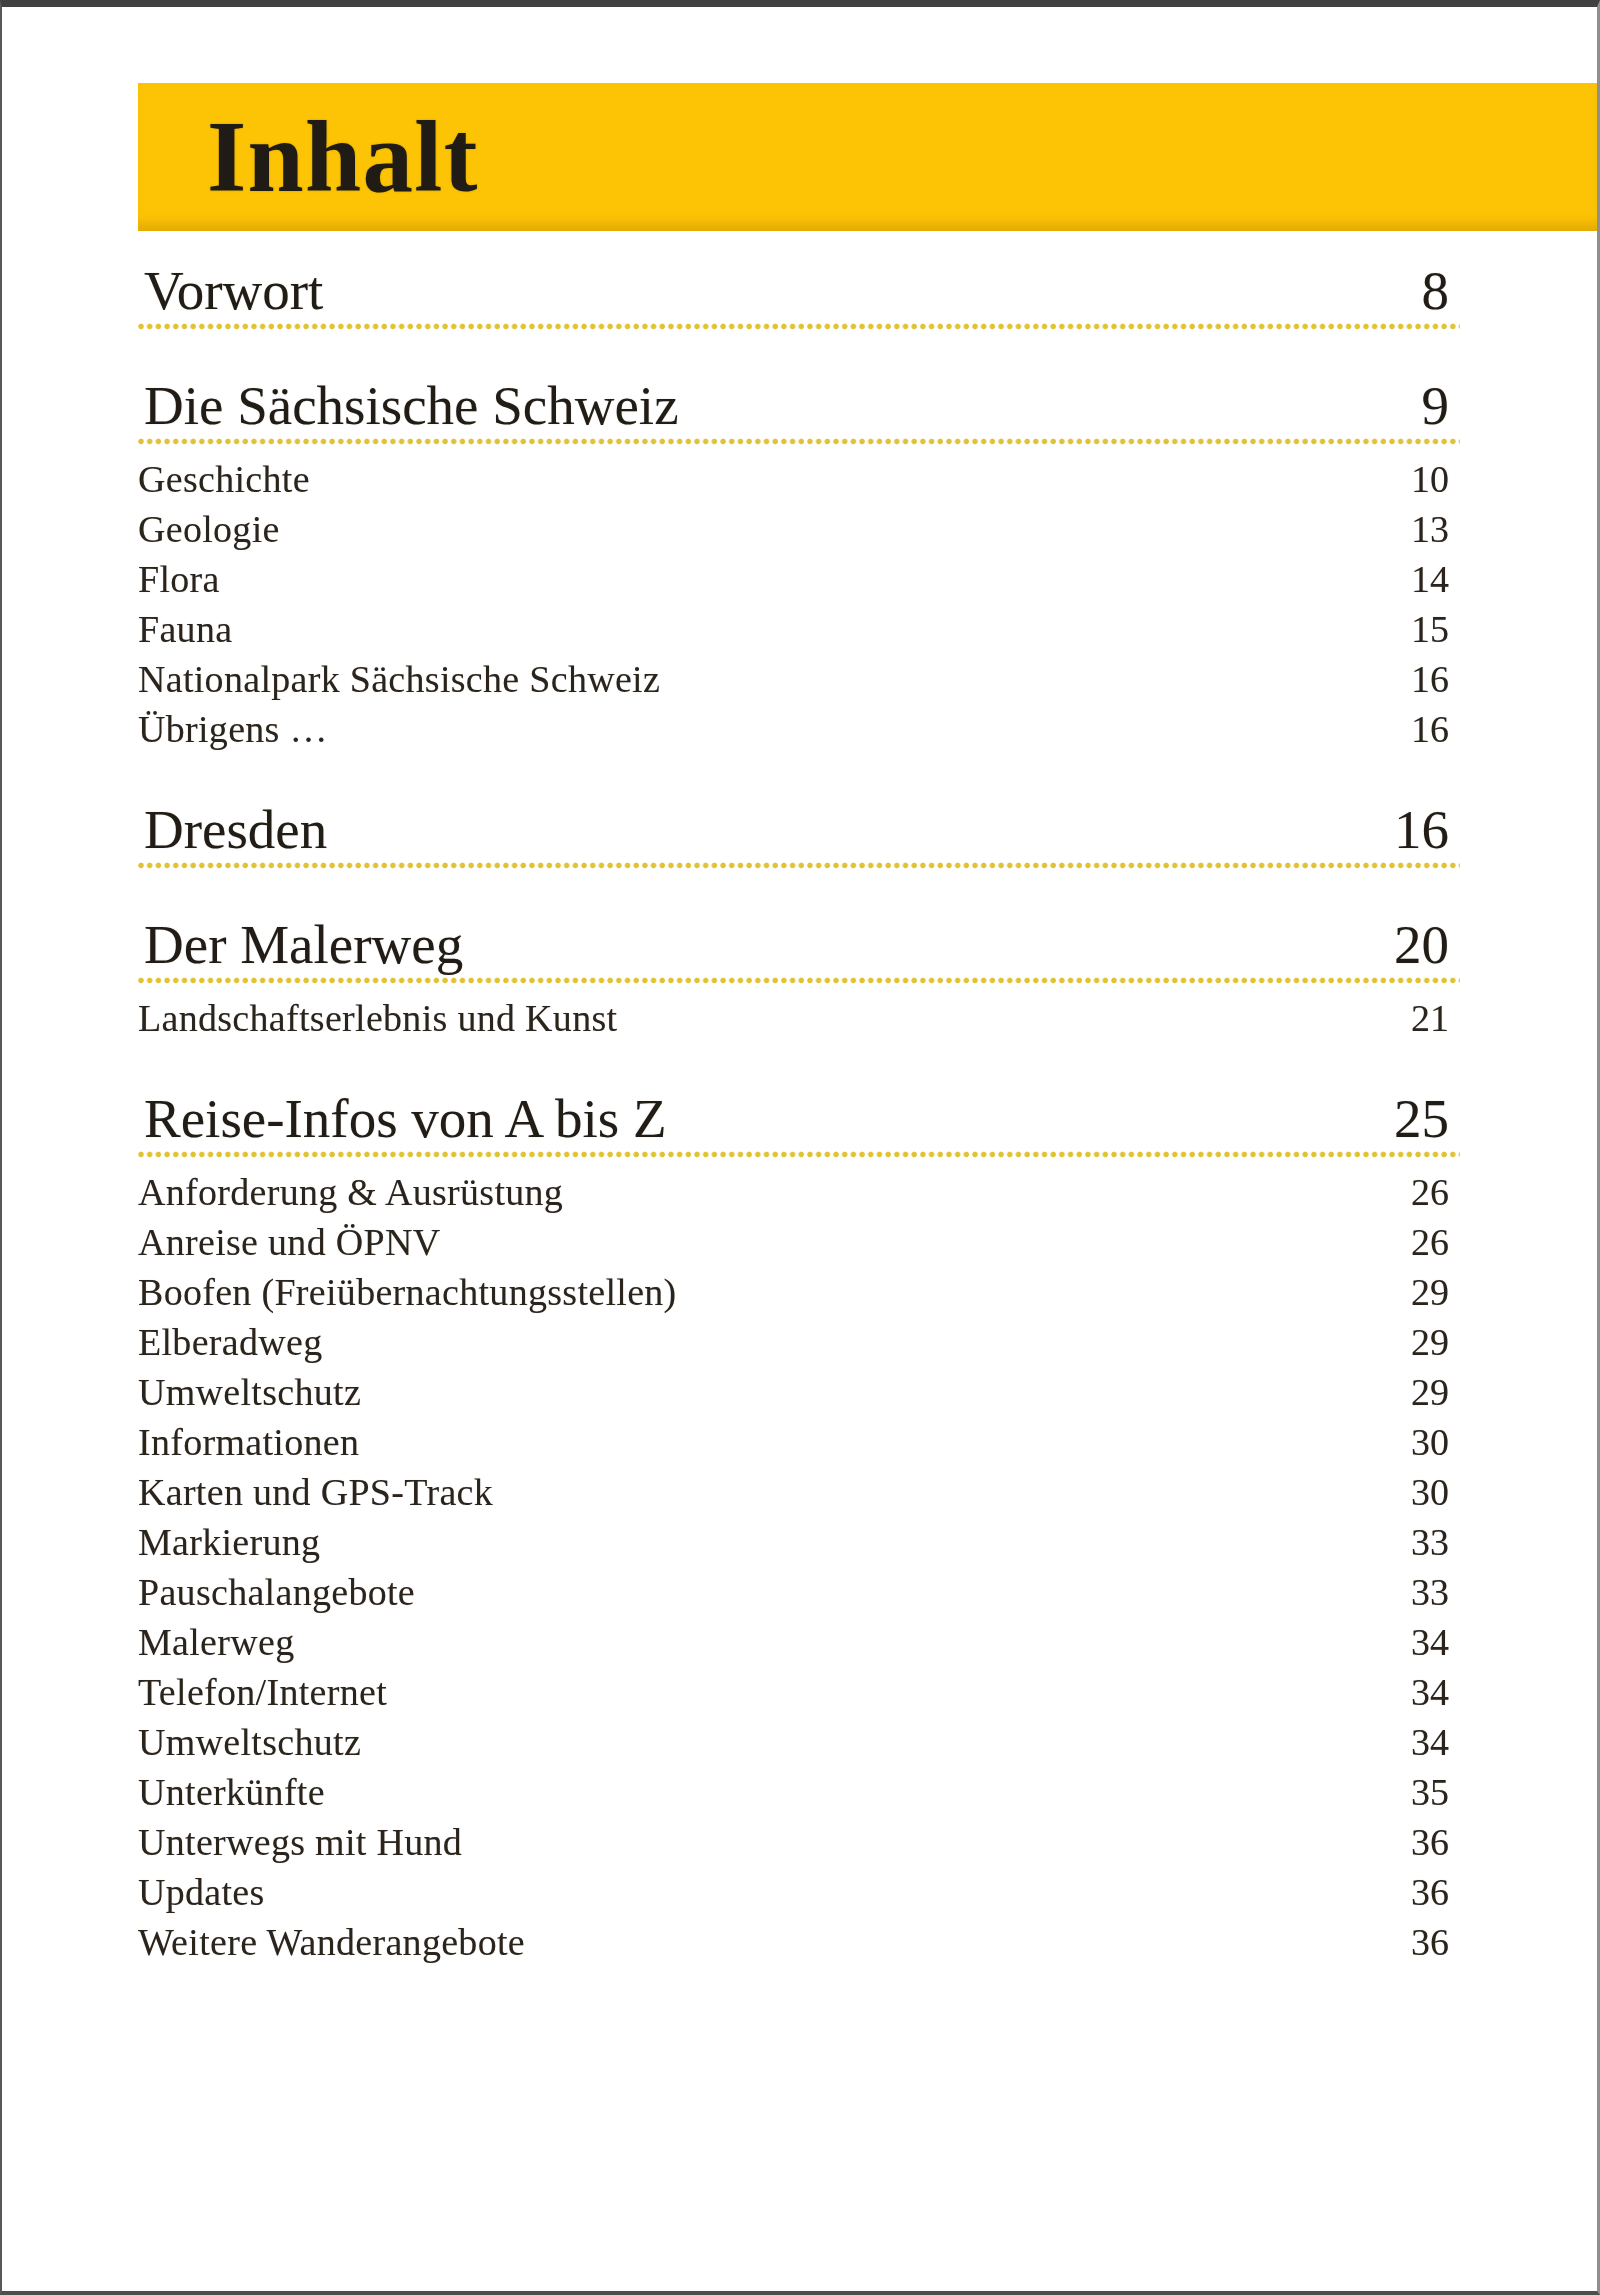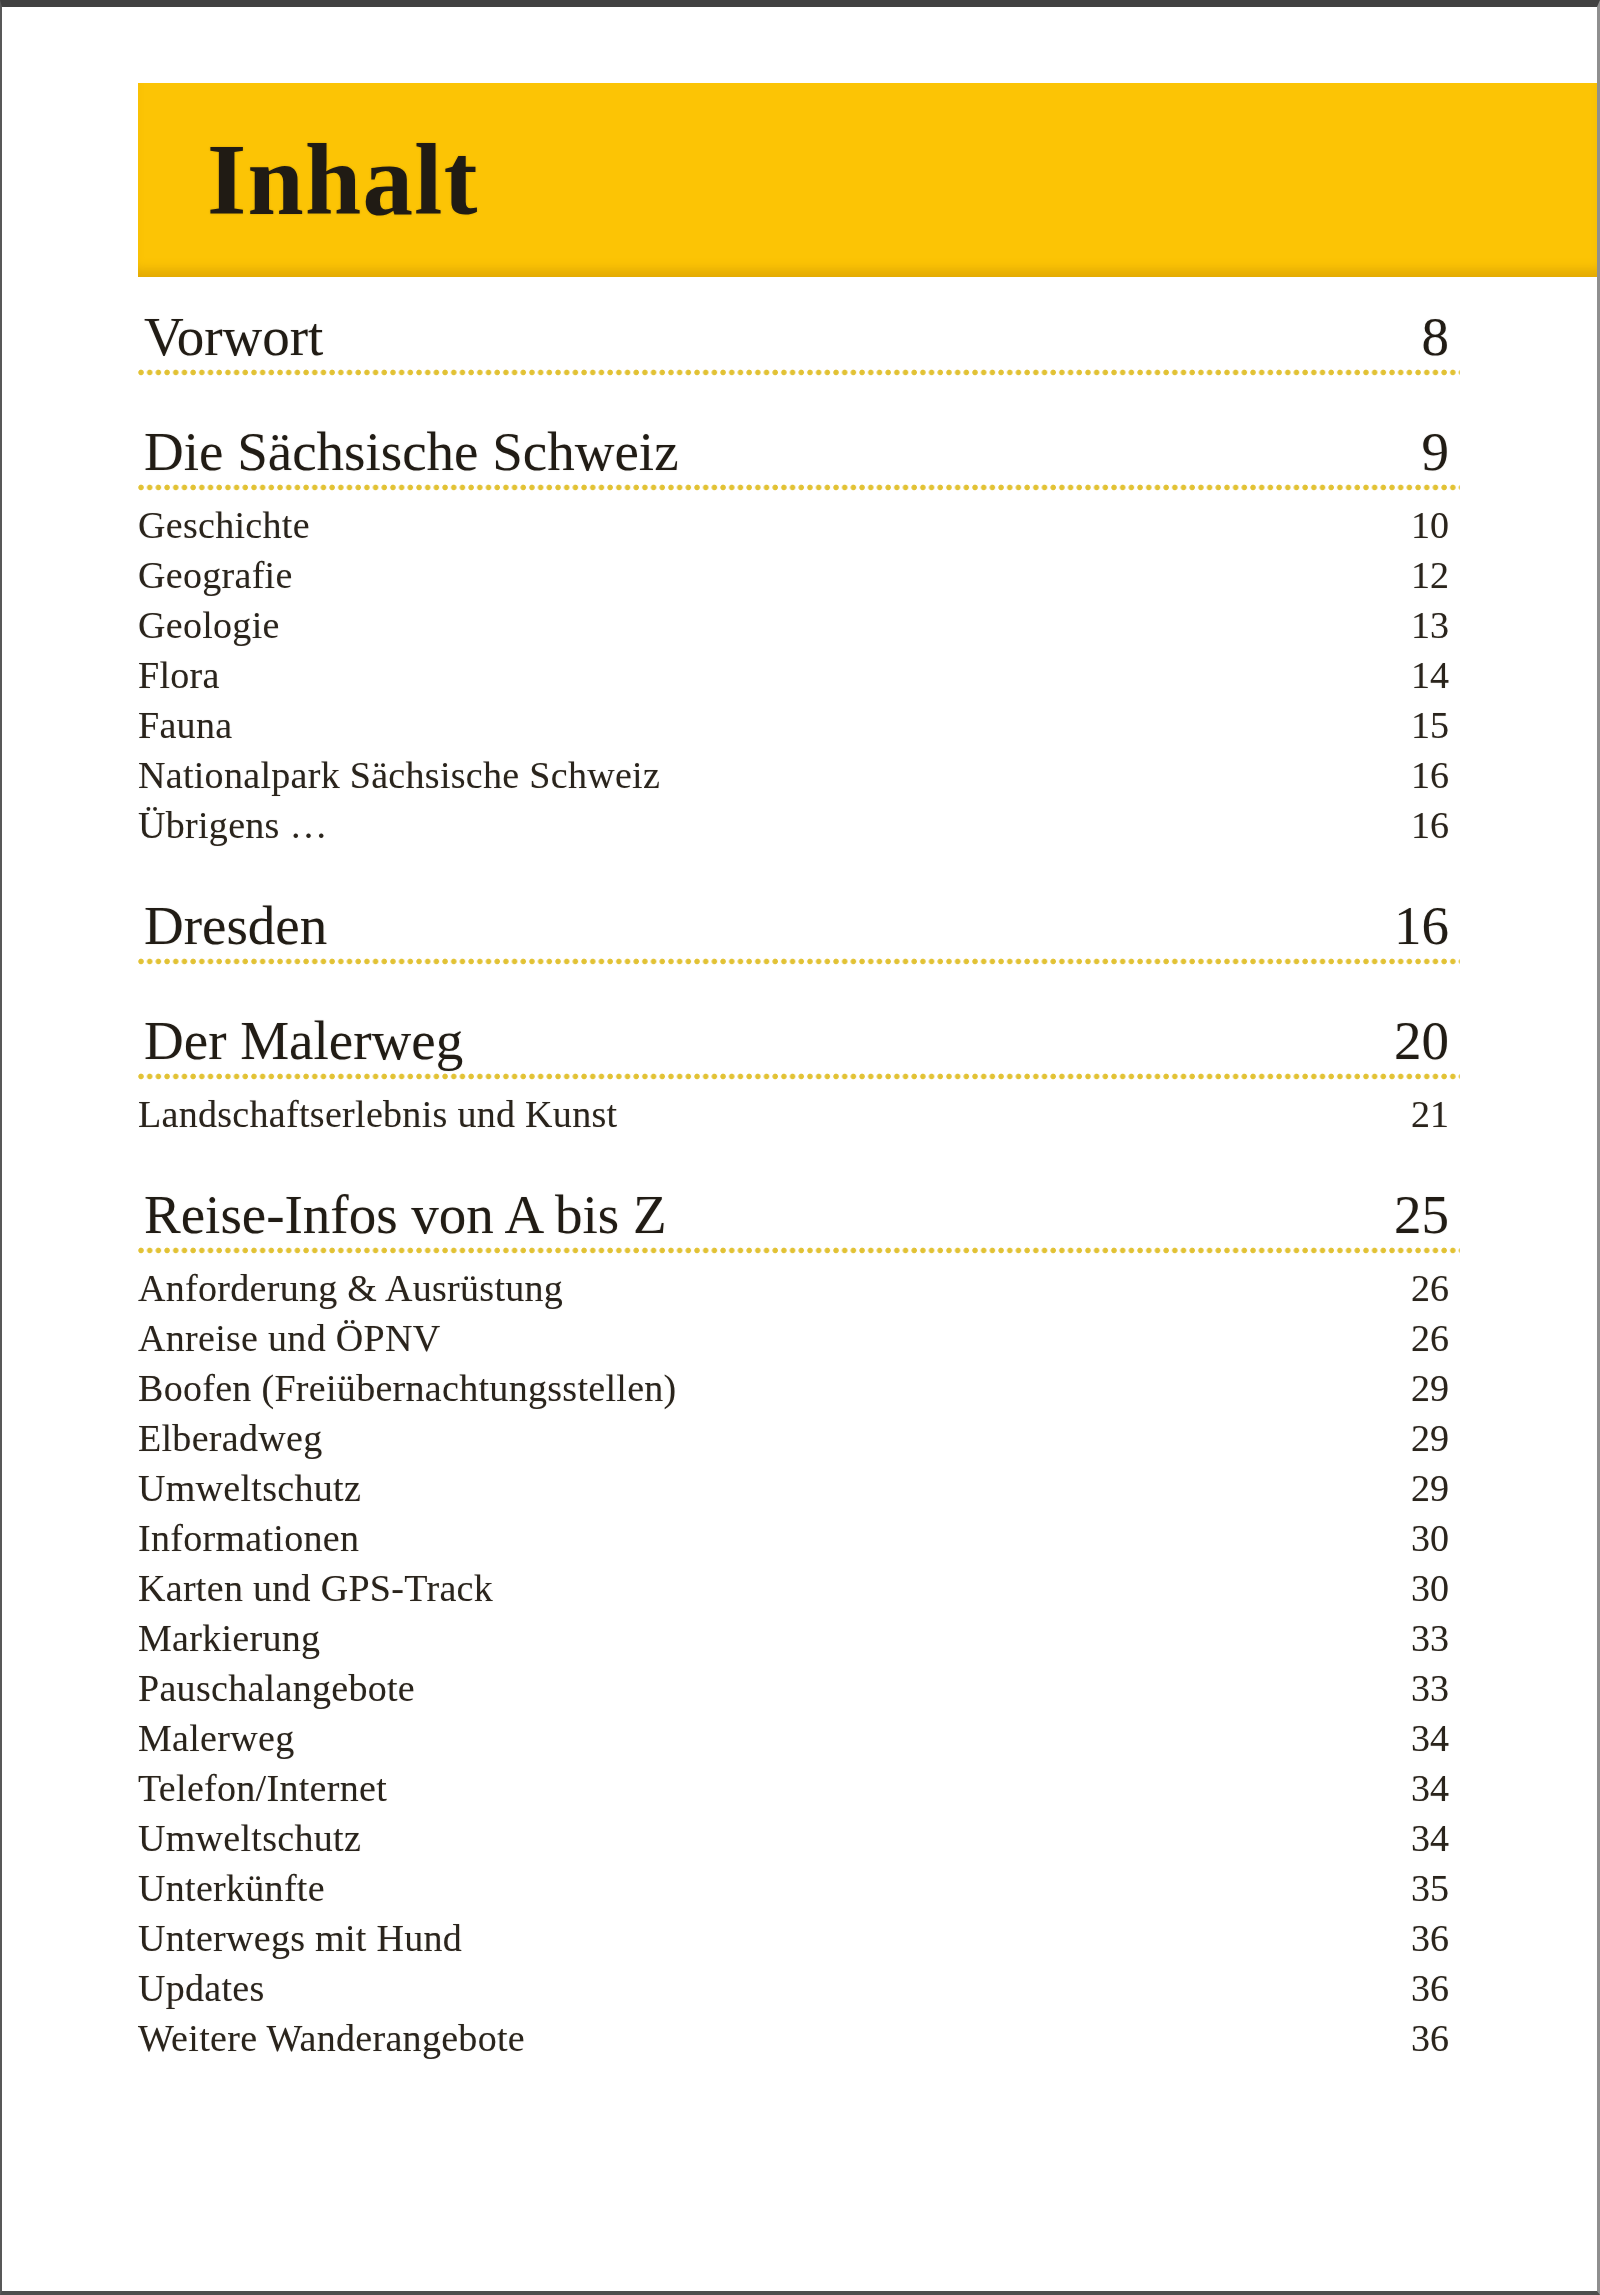--- a/index.html
+++ b/index.html
@@ -6,21 +6,21 @@
   body{width:1600px;height:2295px;overflow:hidden;
        font-family:"Liberation Serif","DejaVu Serif",serif;}
 
   .page{position:relative;box-sizing:border-box;width:1600px;height:2295px;background:#ffffff;
         border-top:7.3px solid #414141;
         border-left:2.7px solid #585858;
         border-right:3.3px solid #8f8f8f;
         border-bottom:4px solid #4e4e4e;}
 
   
-  .header-band{margin:76px 0 0 136px;height:194px;
+  .header-band{margin:76px 0 0 136px;height:148px;
                display:flex;align-items:center;
                box-shadow:inset 0 -13.3px 10.7px -6px rgba(185,125,0,.38);}
   .page-title{margin:0;padding-left:69px;
               font-family:"Liberation Serif","DejaVu Serif",serif;
               font-weight:bold;font-size:101px;line-height:1;
               letter-spacing:1.3px;color:#201b14;
               text-shadow:0 0 2px rgba(60,45,20,.25);}
 
   
   .toc{margin-left:136px;width:1311px;}
@@ -64,24 +64,20 @@
     <div class="toc-heading">
       <span class="h-label">Die Sächsische Schweiz</span>
       <span class="h-page">9</span>
     </div>
     <div class="toc-items">
   <div class="toc-item">
     <span class="i-label">Geschichte</span>
     <span class="i-page">10</span>
   </div>
 
-  <div class="toc-item">
-    <span class="i-label">Geografie</span>
-    <span class="i-page">12</span>
-  </div>
 
   <div class="toc-item">
     <span class="i-label">Geologie</span>
     <span class="i-page">13</span>
   </div>
 
   <div class="toc-item">
     <span class="i-label">Flora</span>
     <span class="i-page">14</span>
   </div>

